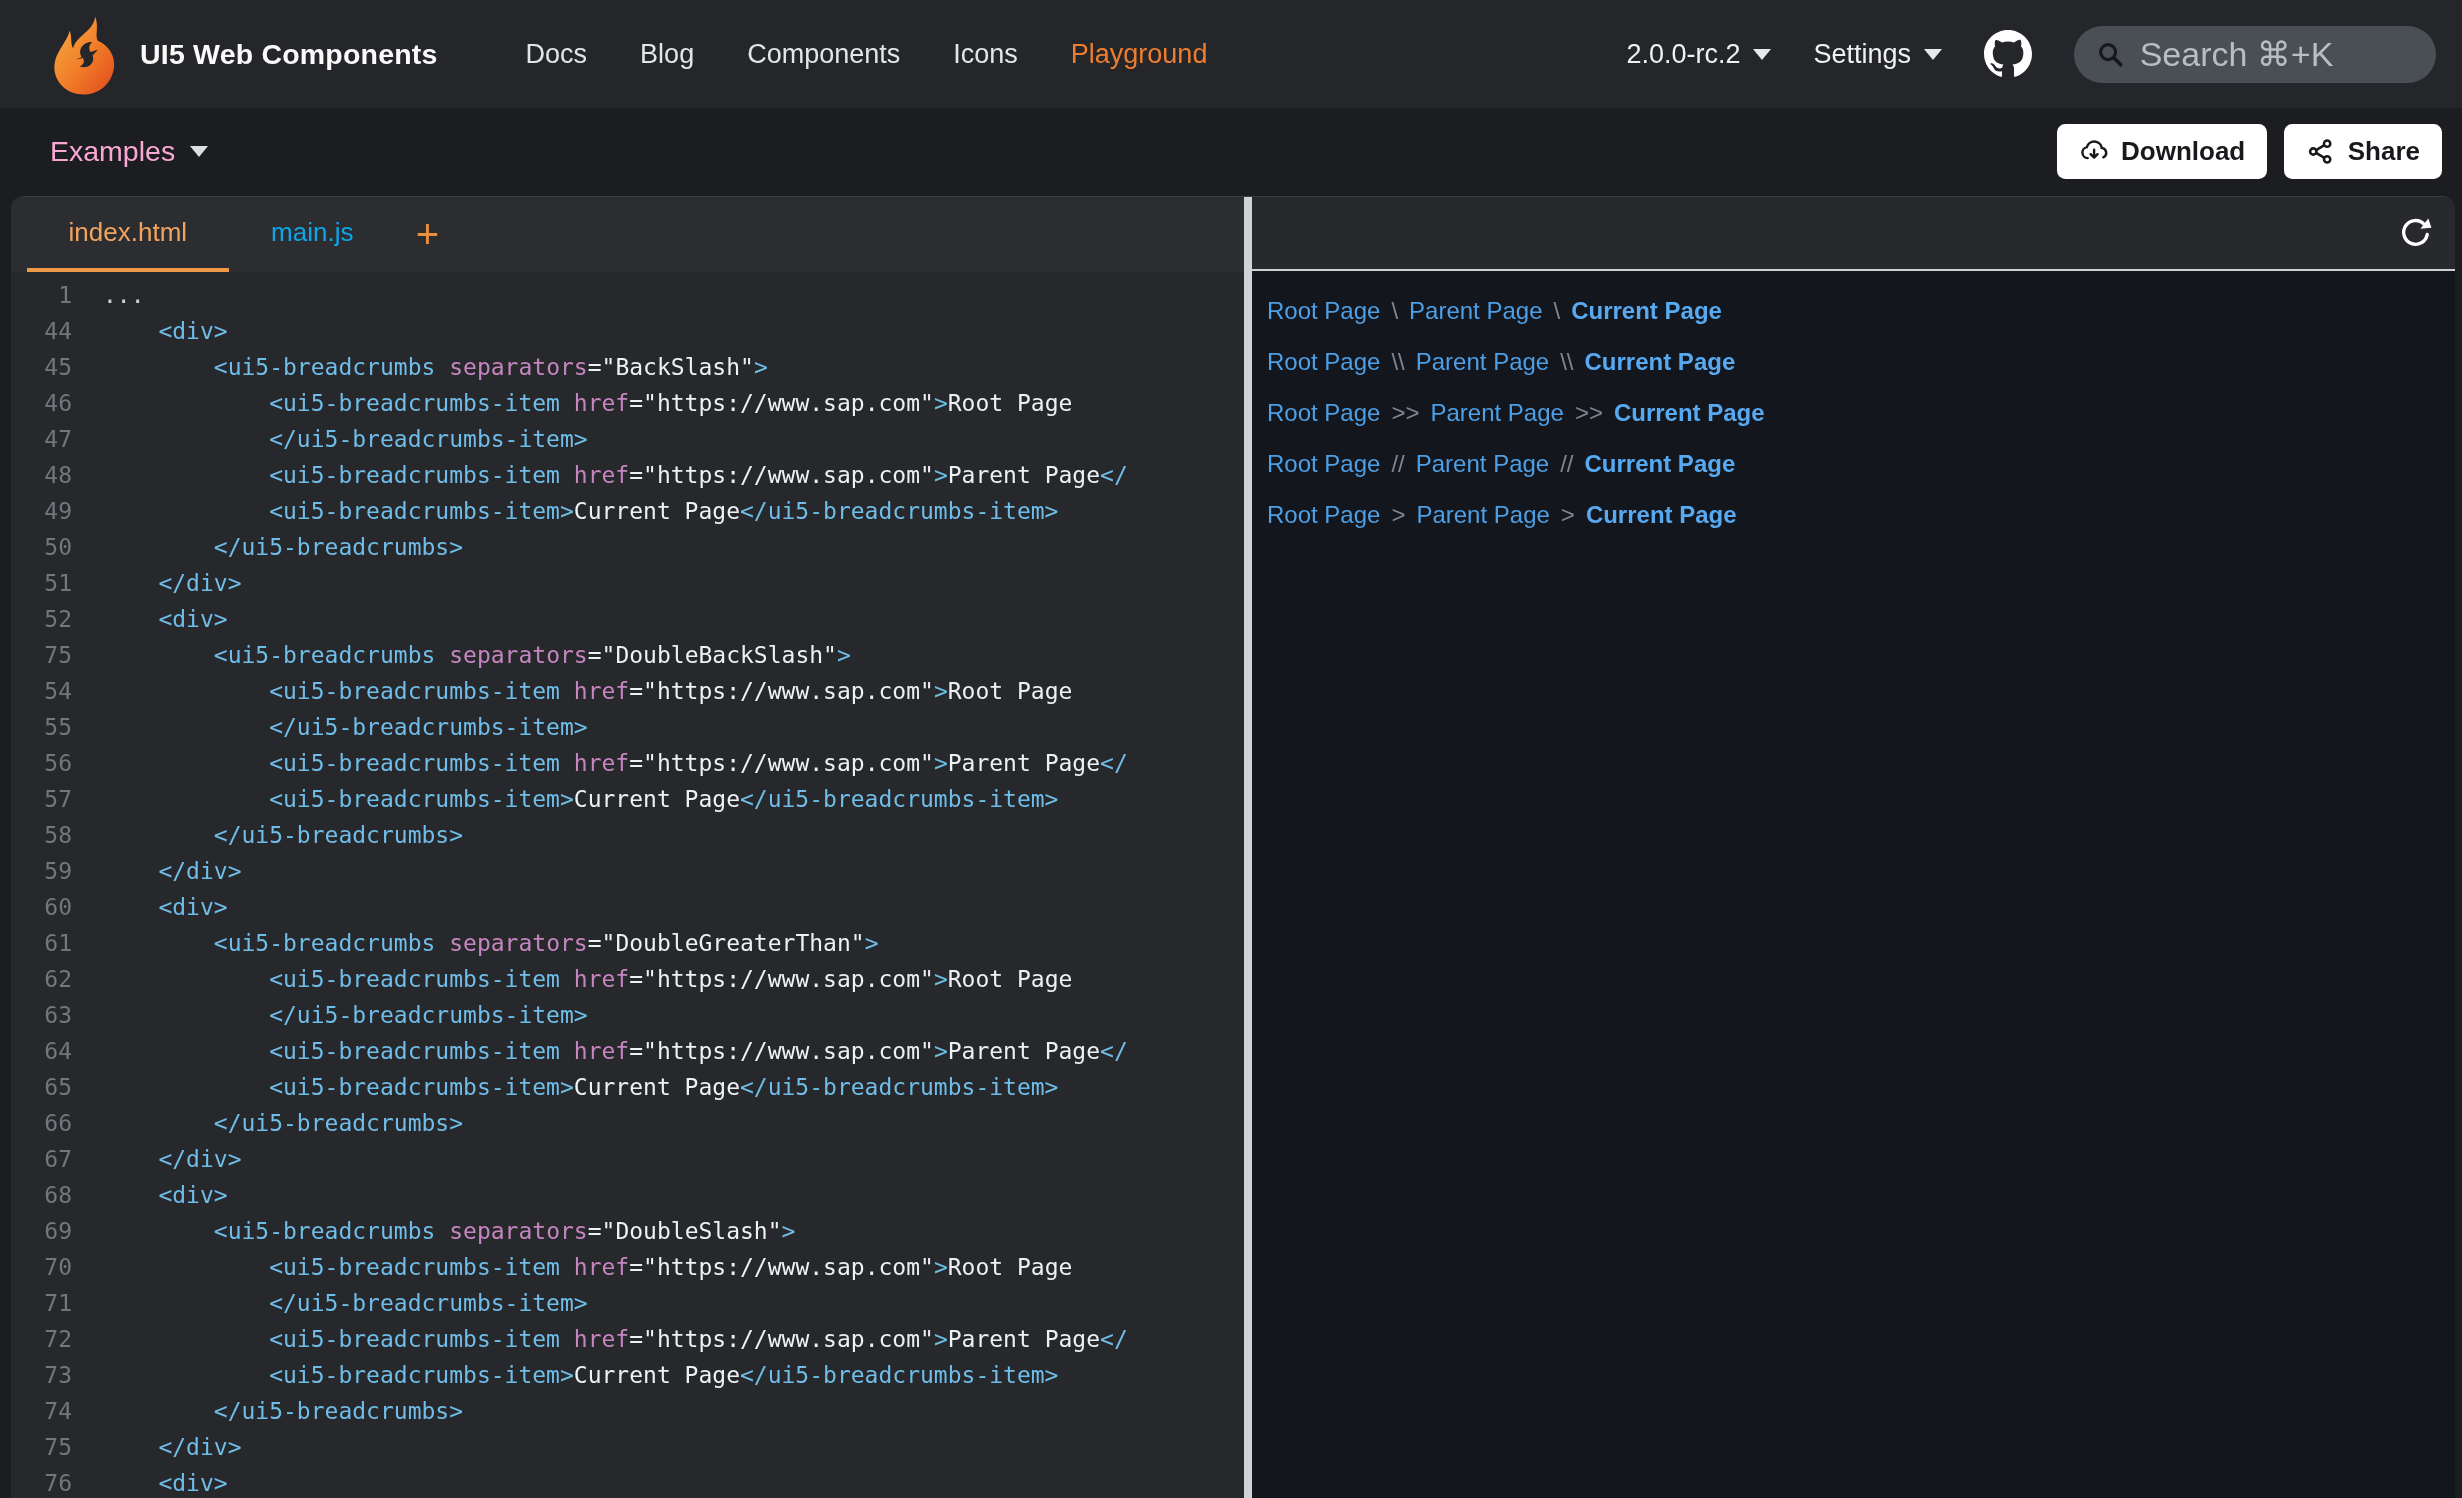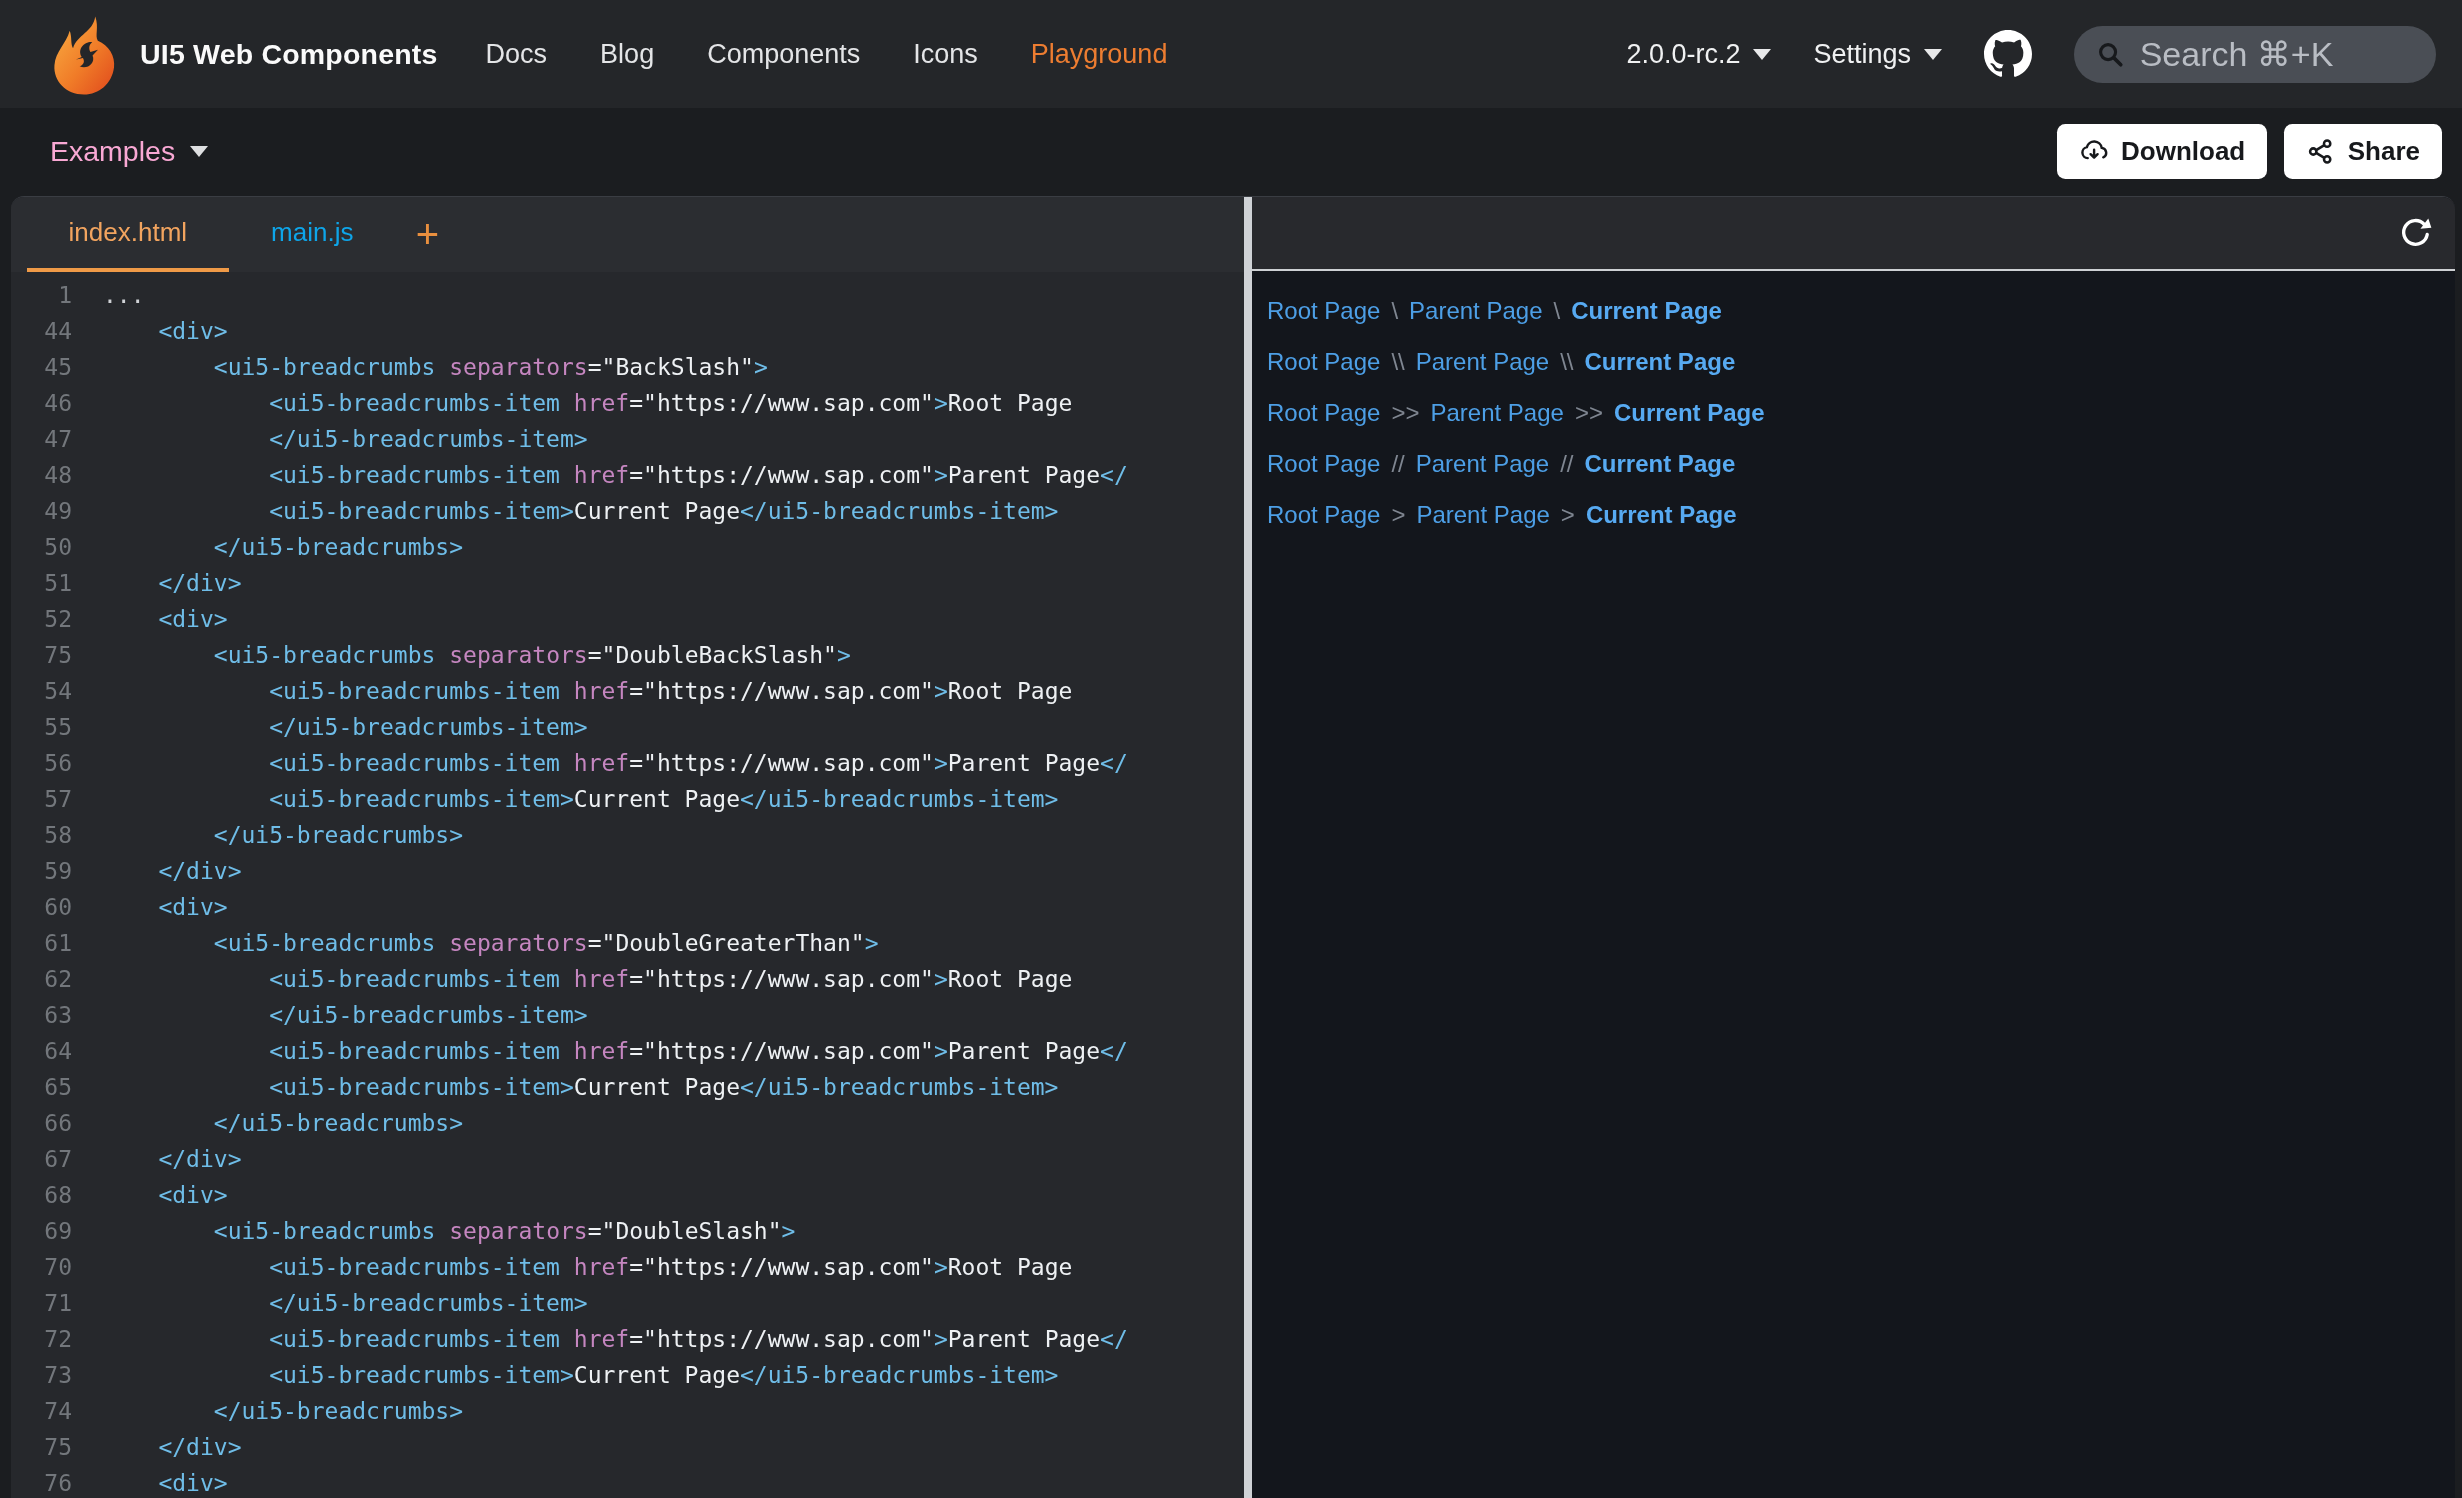--- a/index.html
+++ b/index.html
@@ -10,21 +10,21 @@
   }
 
   
   .navbar {
     height:108px; background:#242629; display:flex; align-items:center;
     padding:0 26px 0 48px;
   }
   .brand { display:flex; align-items:center; gap:20px; }
   .brand-logo { width:72px; height:84px; display:block; }
   .brand-title { font-size:28.5px; font-weight:bold; color:#fafafa; letter-spacing:0.2px; }
-  .nav-links { display:flex; align-items:center; gap:53px; margin-left:48px; }
+  .nav-links { display:flex; align-items:center; gap:53px; margin-left:88px; }
   .nav-link { font-size:27px; color:#e4e5e7; cursor:pointer; }
   .nav-link.active { color:#ed7d31; }
   .nav-right { margin-left:auto; display:flex; align-items:center; gap:42px; }
   .drop { display:flex; align-items:center; gap:13px; font-size:27px; color:#f0f1f2; cursor:pointer; }
   .caret { width:0; height:0; border-left:9.2px solid transparent; border-right:9.2px solid transparent; border-top:11px solid #e8e9ea; }
   .gh { width:48px; height:48px; display:block; cursor:pointer; }
   .search-pill {
     width:362px; height:57px; border-radius:29px; background:#4a4e55;
     display:flex; align-items:center; gap:14.7px; padding:0 22px; cursor:text;
   }

